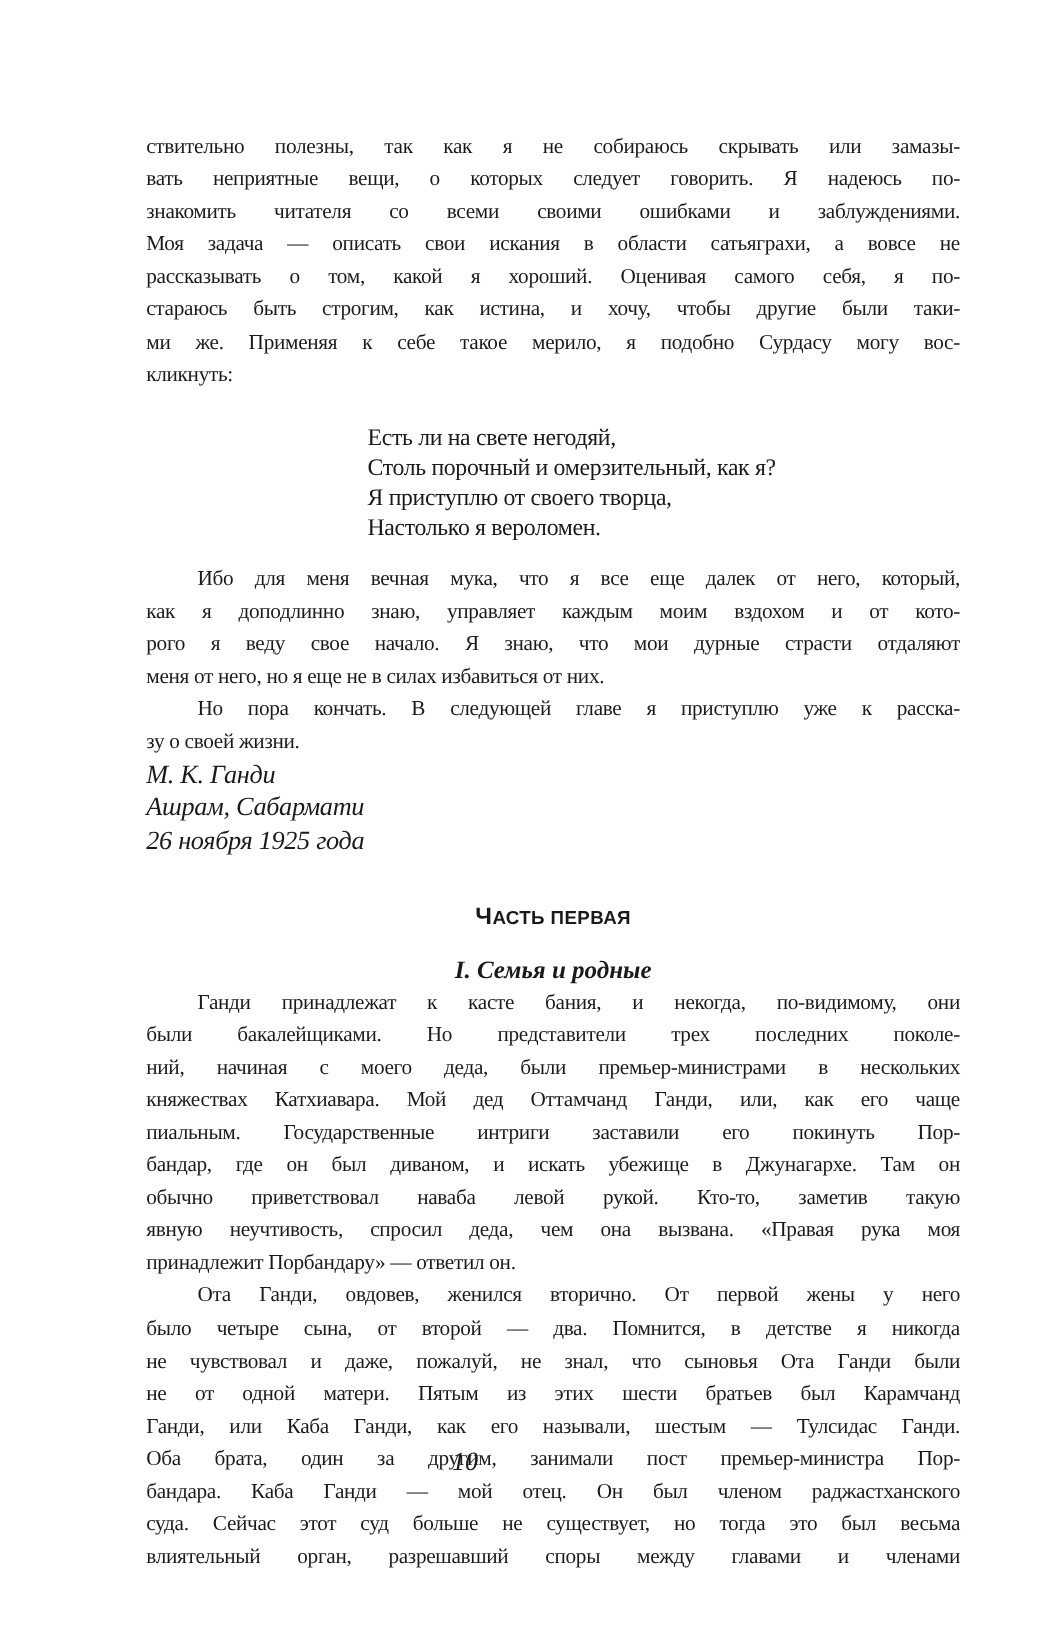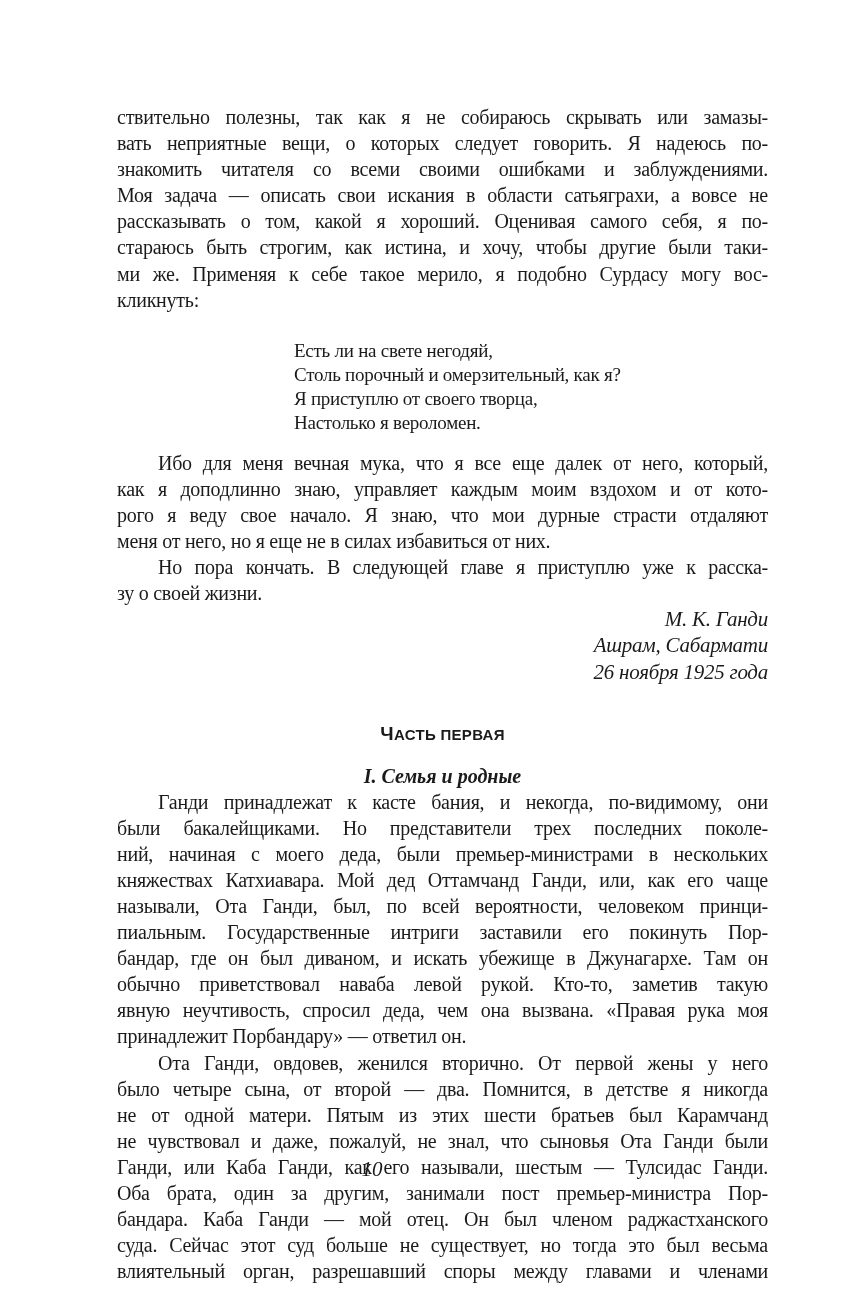--- a/index.html
+++ b/index.html
@@ -15,21 +15,21 @@
       font-family: "Liberation Serif", "DejaVu Serif", serif;
       color: #1a1a1a;
     }
     .page {
       position: absolute;
       left: 117px;
       top: 104px;
       width: 651px;
     }
     .line {
-      font-size: 20px;
+      font-size: 17px;
       line-height: 26.1px;
       height: 26.1px;
       white-space: nowrap;
       letter-spacing: -0.25px;
     }
     .justify {
       text-align: justify;
       text-align-last: justify;
     }
     .last {
@@ -43,21 +43,20 @@
       margin-top: 26px;
       margin-left: 177px;
       margin-bottom: 15px;
     }
     .verse .line {
       font-size: 19px;
       line-height: 24px;
       height: 24px;
     }
     .signature {
-      text-align: right;
       font-style: italic;
       margin-top: 0px;
     }
     .signature .line {
       font-size: 21px;
     }
     .part-title {
       margin-top: 40px;
       text-align: center;
       font-family: "Liberation Sans", "DejaVu Sans", sans-serif;
@@ -132,33 +131,32 @@
 
   <div class="part-title"><span class="cap">Ч</span><span>АСТЬ ПЕРВАЯ</span></div>
 
   <div class="chapter-title">I. Семья и родные</div>
 
   <div>
     <div class="line justify indent">Ганди принадлежат к касте бания, и некогда, по-видимому, они</div>
     <div class="line justify">были бакалейщиками. Но представители трех последних поколе-</div>
     <div class="line justify">ний, начиная с моего деда, были премьер-министрами в нескольких</div>
     <div class="line justify">княжествах Катхиавара. Мой дед Оттамчанд Ганди, или, как его чаще</div>
-    <div class="line justify">называли, Ота Ганди, был, по всей вероятности, человеком принци-</div>
     <div class="line justify">пиальным. Государственные интриги заставили его покинуть Пор-</div>
     <div class="line justify">бандар, где он был диваном, и искать убежище в Джунагархе. Там он</div>
     <div class="line justify">обычно приветствовал наваба левой рукой. Кто-то, заметив такую</div>
     <div class="line justify">явную неучтивость, спросил деда, чем она вызвана. «Правая рука моя</div>
     <div class="line last">принадлежит Порбандару» — ответил он.</div>
   </div>
 
   <div>
     <div class="line justify indent">Ота Ганди, овдовев, женился вторично. От первой жены у него</div>
     <div class="line justify">было четыре сына, от второй — два. Помнится, в детстве я никогда</div>
+    <div class="line justify">не чувствовал и даже, пожалуй, не знал, что сыновья Ота Ганди были</div>
     <div class="line justify">не от одной матери. Пятым из этих шести братьев был Карамчанд</div>
-    <div class="line justify">не чувствовал и даже, пожалуй, не знал, что сыновья Ота Ганди были</div>
     <div class="line justify">Ганди, или Каба Ганди, как его называли, шестым — Тулсидас Ганди.</div>
     <div class="line justify">Оба брата, один за другим, занимали пост премьер-министра Пор-</div>
     <div class="line justify">бандара. Каба Ганди — мой отец. Он был членом раджастханского</div>
     <div class="line justify">суда. Сейчас этот суд больше не существует, но тогда это был весьма</div>
     <div class="line justify">влиятельный орган, разрешавший споры между главами и членами</div>
   </div>
 
 </div>
 
 <div class="page-number">10</div>

